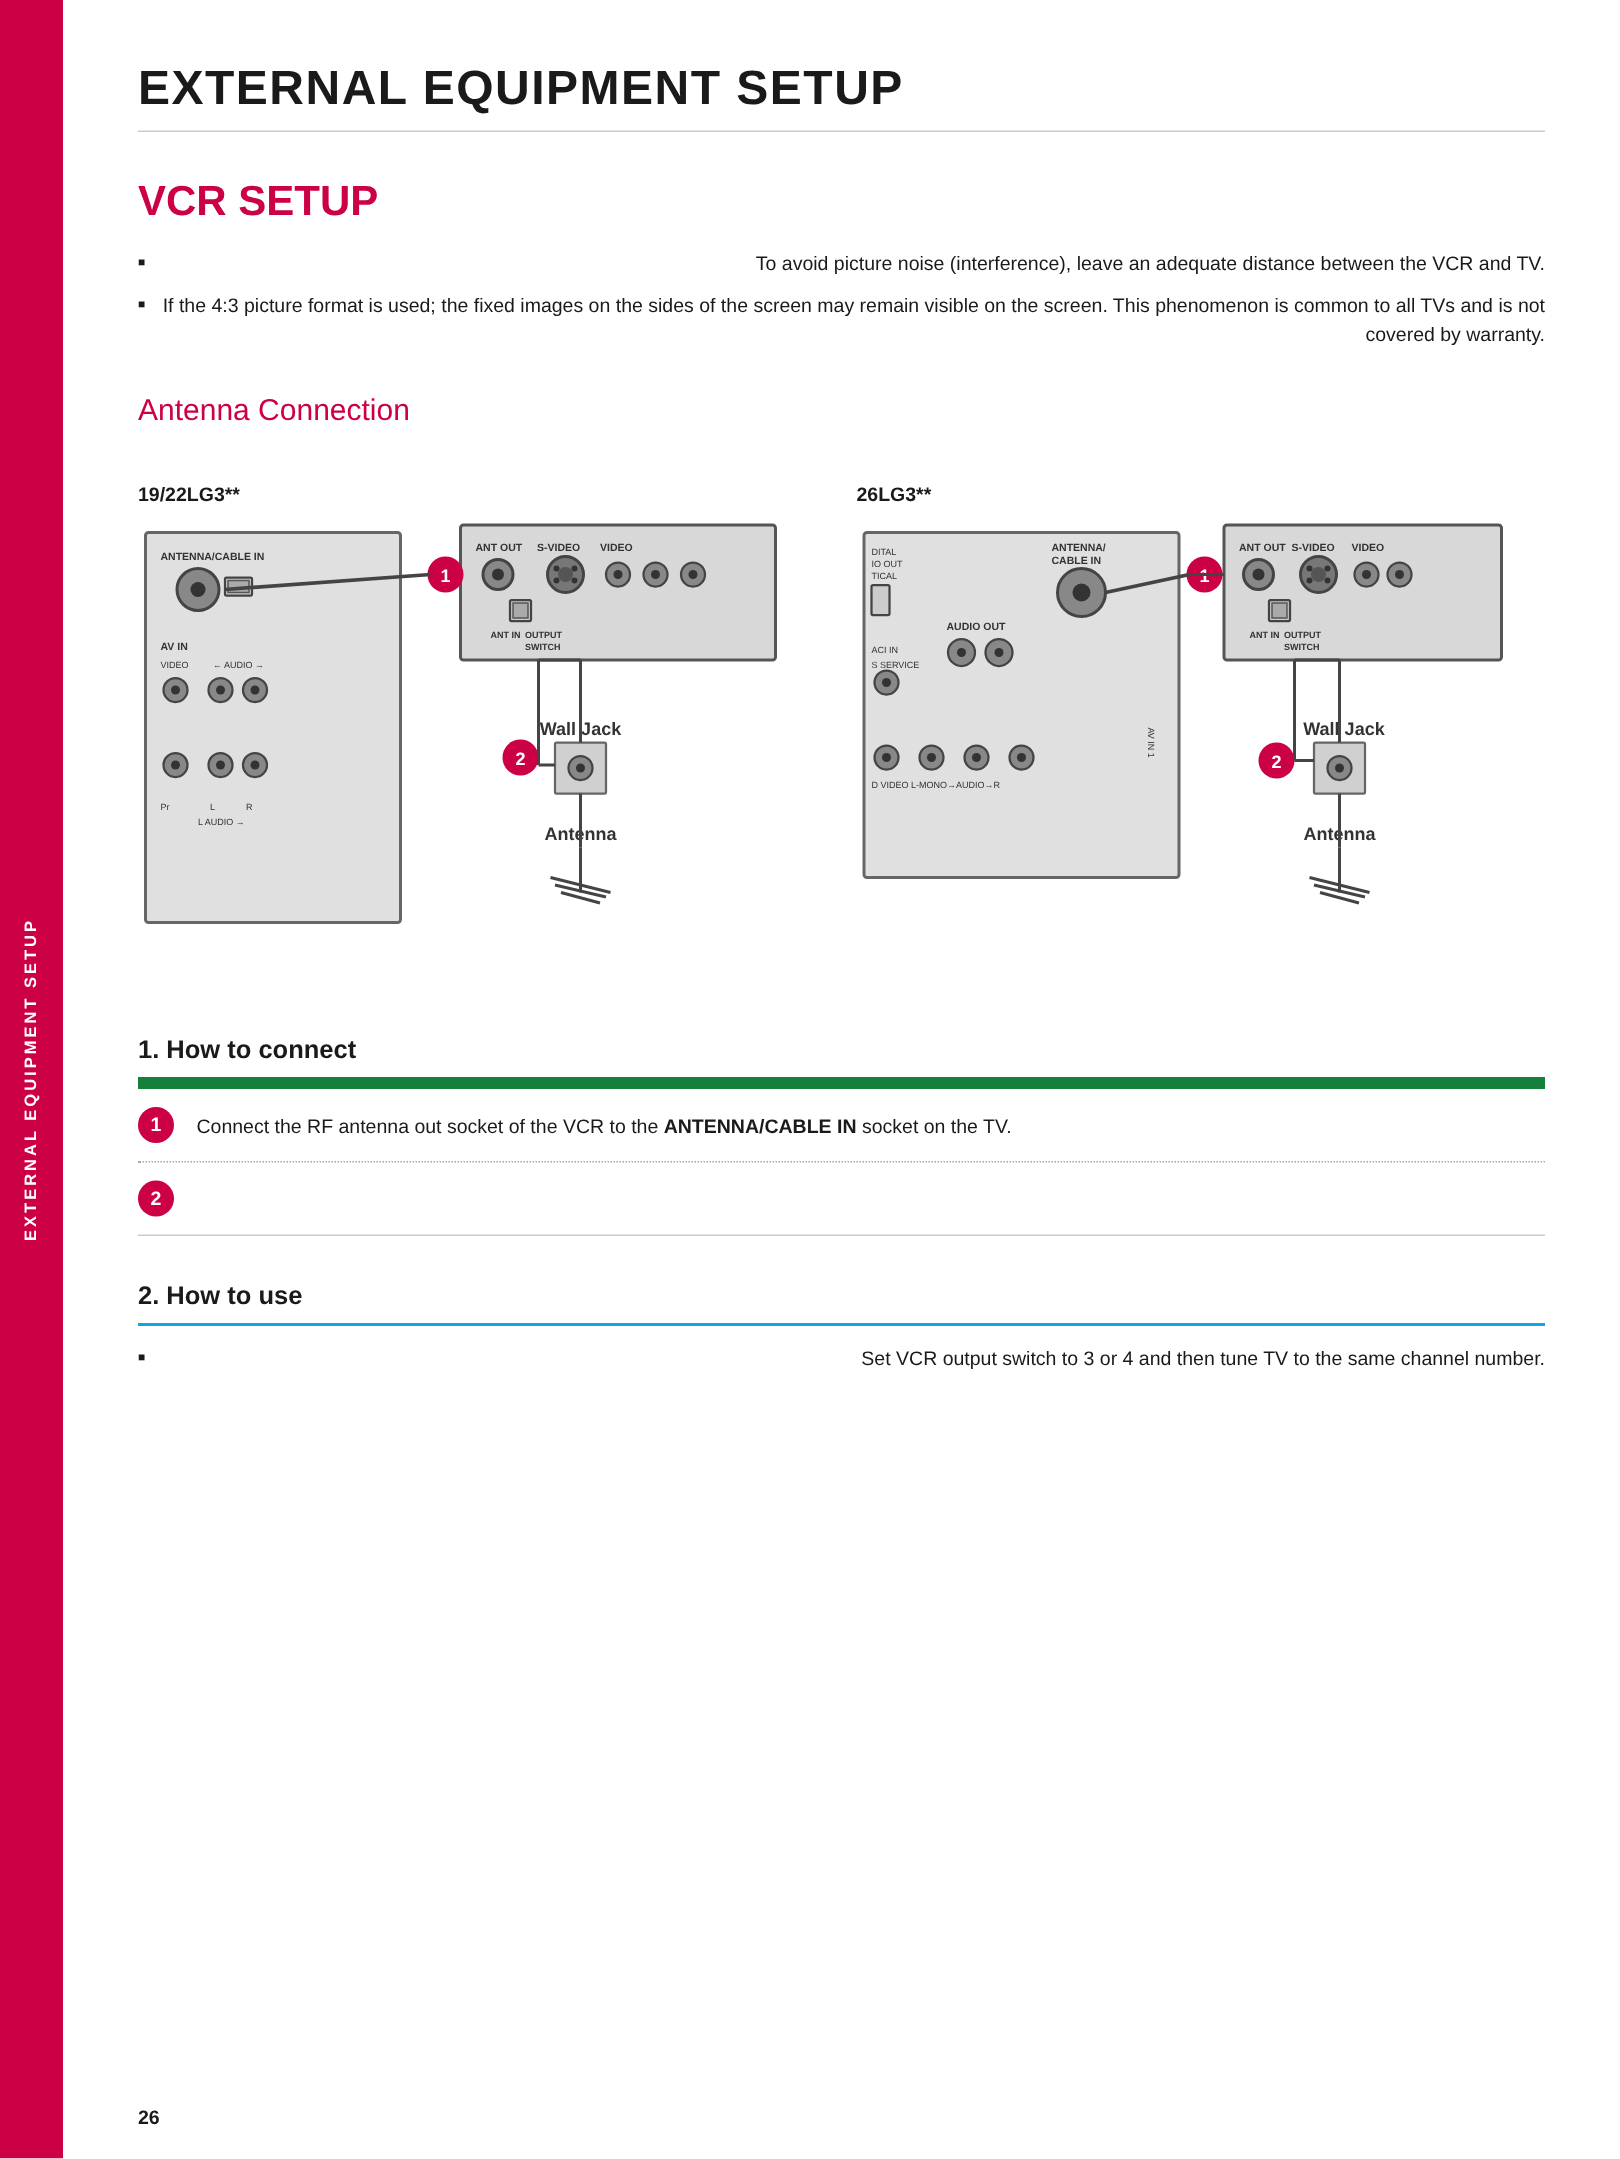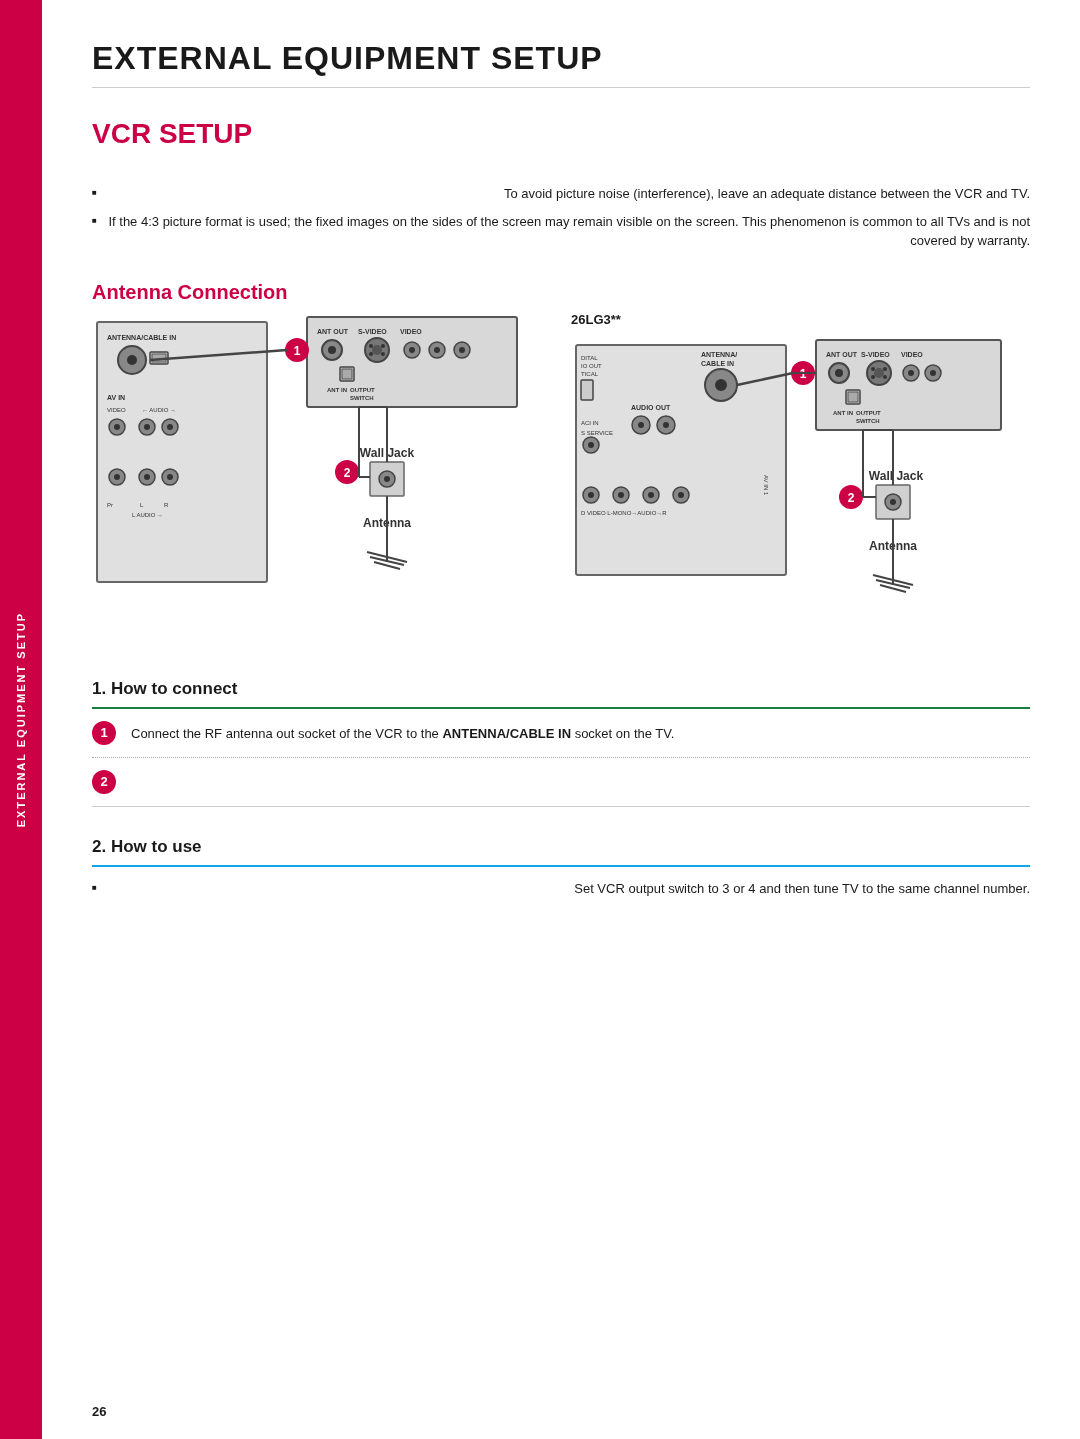--- a/index.html
+++ b/index.html
@@ -56,21 +56,21 @@
       margin-bottom: 30px;
       border-bottom: 1px solid #cccccc;
       padding-bottom: 10px;
     }
 
     
     .section-title {
       font-size: 28px;
       font-weight: bold;
       color: #cc0044;
-      margin-bottom: 34px;
+      margin-bottom: 16px;
     }
 
     
     .bullet-list {
       list-style: none;
       margin-bottom: 30px;
     }
 
     .bullet-list li {
       position: relative;
@@ -87,23 +87,23 @@
       position: absolute;
       left: 0;
       font-size: 8px;
       top: 3px;
       color: #1a1a1a;
     }
 
     
     .subsection-title {
       font-size: 20px;
-      font-weight: bold;
+      font-weight: normal;
       color: #cc0044;
-      margin-bottom: 8px;
+      margin-bottom: 36px;
     }
 
     
     .step-circle {
       width: 24px;
       height: 24px;
       border-radius: 50%;
       background: #cc0044;
       color: white;
       font-size: 13px;
@@ -118,21 +118,21 @@
     .how-to-section {
       margin-bottom: 30px;
     }
 
     .how-to-title {
       font-size: 17px;
       font-weight: bold;
       color: #1a1a1a;
       margin-bottom: 0;
       padding-bottom: 8px;
-      border-bottom: 2px solid #15803d;
+      border-bottom: 8px solid #15803d;
     }
 
     .step-item {
       display: flex;
       align-items: flex-start;
       gap: 15px;
       padding: 12px 0;
       border-bottom: 1px dotted #aaaaaa;
     }
 
@@ -208,20 +208,21 @@
     <ul class="bullet-list">
       <li>To avoid picture noise (interference), leave an adequate distance between the VCR and TV.</li>
       <li>If the 4:3 picture format is used; the fixed images on the sides of the screen may remain visible on the screen. This phenomenon is common to all TVs and is not covered by warranty.</li>
     </ul>
 
     <h3 class="subsection-title">Antenna Connection</h3>
 
     <div class="diagrams-wrapper">
 
       <div class="diagram-col">
+        <div class="diagram-col-label">19/22LG3**</div>
         <svg width="440" height="300" viewBox="0 0 440 300">
 
           <rect x="5" y="10" width="170" height="260" fill="#e0e0e0" stroke="#666" stroke-width="2" rx="2"></rect>
 
           <text x="15" y="28" font-size="7" font-weight="bold" fill="#333">ANTENNA/CABLE IN</text>
 
           <circle cx="40" cy="48" r="14" fill="#888" stroke="#444" stroke-width="2"></circle>
           <circle cx="40" cy="48" r="5" fill="#333"></circle>
 
           <rect x="58" y="40" width="18" height="12" fill="#ccc" stroke="#444" stroke-width="1.5" rx="1"></rect>

